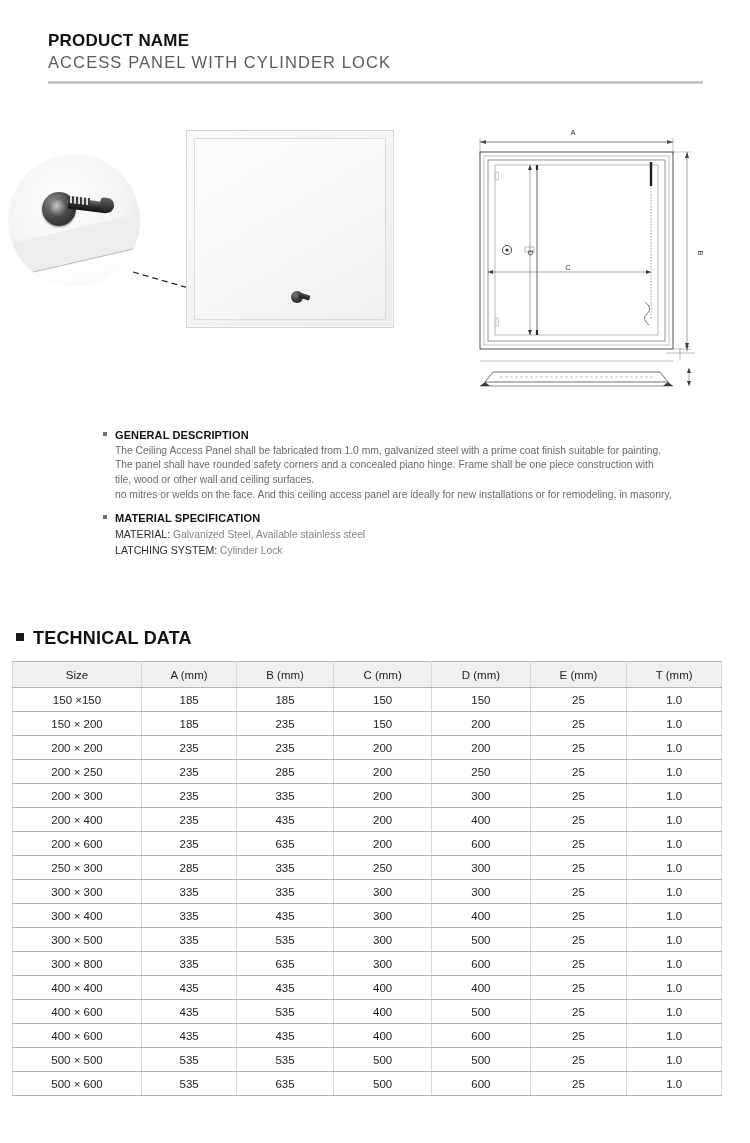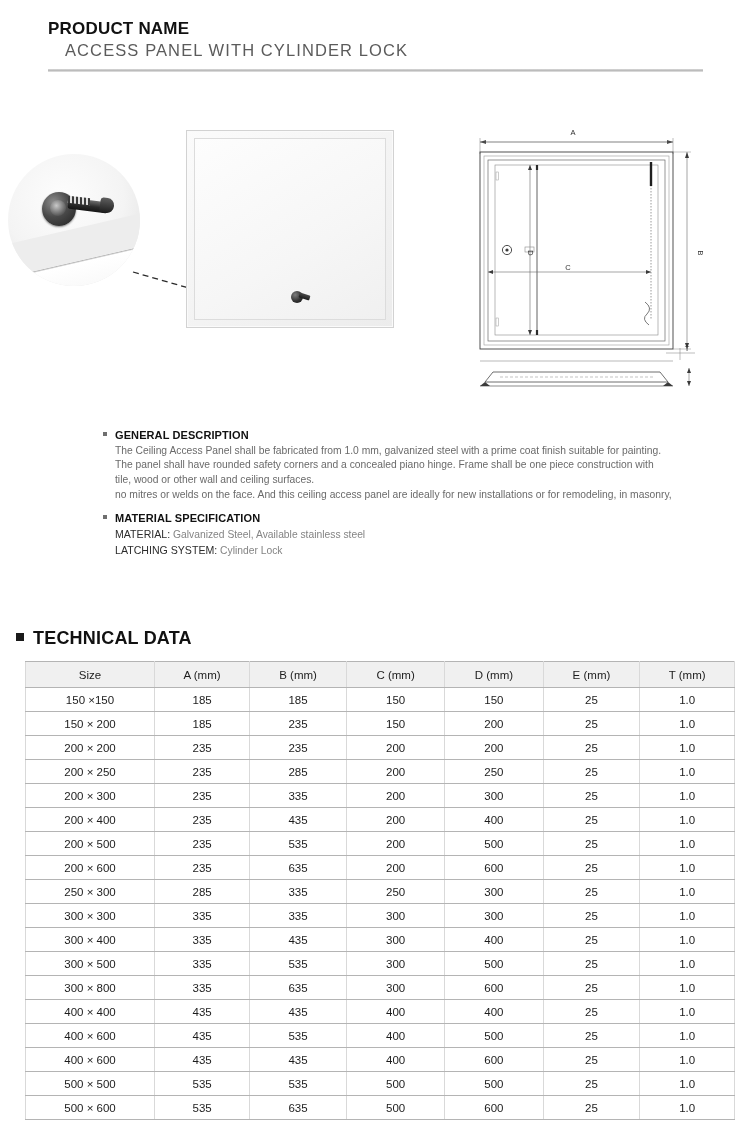--- a/index.html
+++ b/index.html
@@ -13,38 +13,37 @@
     position: relative;
     font-family: "Liberation Sans", sans-serif;
     color: #1a1a1a;
     overflow: hidden;
   }
 
   
   .header {
     position: absolute;
     left: 48px;
-    top: 18px;
+    top: 30px;
     width: 660px;
   }
   .product-name {
     font-size: 17px;
     font-weight: bold;
     letter-spacing: 0.2px;
     color: #111111;
     line-height: 1.25;
   }
   .product-subtitle {
     font-size: 16.5px;
     font-weight: normal;
     letter-spacing: 1.1px;
     color: #5b5b5b;
     line-height: 1.3;
     margin-top: 1px;
-    margin-left: 17px;
   }
   .header-rule {
     margin-top: 7px;
     width: 655px;
     height: 3px;
     background: linear-gradient(to bottom, #d8d8d8, #bcbcbc 50%, #e6e6e6);
   }
 
   
   .illustration {
@@ -249,21 +248,21 @@
     position: absolute;
     left: 0;
     top: 5px;
     width: 8px;
     height: 8px;
     background: #1a1a1a;
   }
 
   table.tech-table {
     position: absolute;
-    left: 25px;
+    left: 12px;
     top: 661px;
     width: 710px;
     border-collapse: collapse;
     font-size: 11.5px;
     color: #1c1c1c;
   }
   table.tech-table th,
   table.tech-table td {
     text-align: center;
     height: 23px;
@@ -487,29 +486,20 @@
       <tr>
         <td class="size-cell">200 × 400</td>
         <td>235</td>
         <td>435</td>
         <td>200</td>
         <td>400</td>
         <td>25</td>
         <td>1.0</td>
       </tr>
       <tr>
-        <td class="size-cell">200 × 500</td>
-        <td>235</td>
-        <td>535</td>
-        <td>200</td>
-        <td>500</td>
-        <td>25</td>
-        <td>1.0</td>
-      </tr>
-      <tr>
         <td class="size-cell">200 × 600</td>
         <td>235</td>
         <td>635</td>
         <td>200</td>
         <td>600</td>
         <td>25</td>
         <td>1.0</td>
       </tr>
       <tr>
         <td class="size-cell">250 × 300</td>

